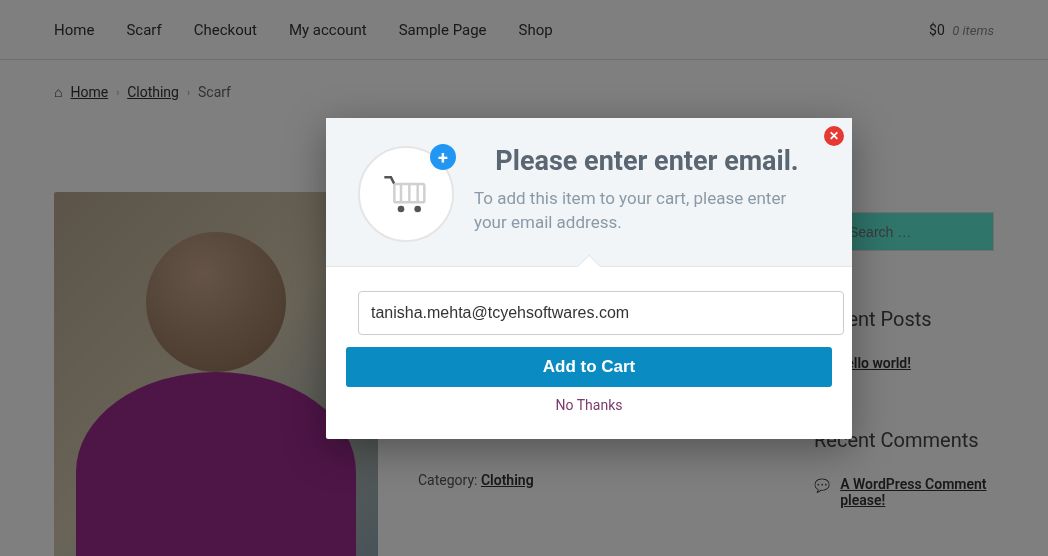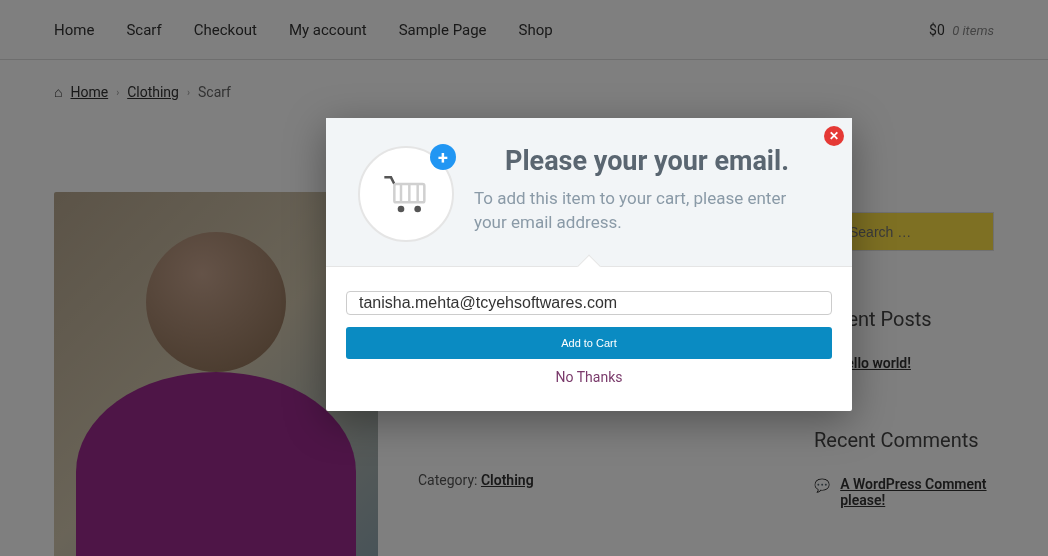--- a/index.html
+++ b/index.html
@@ -19,40 +19,40 @@
 
     .main { display: flex; padding: 0 54px; gap: 40px; }
     .product-area { flex: 1; display: flex; gap: 40px; align-items: flex-start; margin-top: 80px; }
     .product-image { width: 324px; height: 380px; background: linear-gradient(135deg, #b8a890 0%, #d4c9b0 50%, #8ea5b0 100%); border-radius: 2px; position: relative; overflow: hidden; }
     .product-image::before { content: ""; position: absolute; top: 40px; left: 50%; transform: translateX(-50%); width: 140px; height: 140px; background: radial-gradient(circle at 40% 30%, #c9a690, #8a6d52); border-radius: 50%; }
     .product-image::after { content: ""; position: absolute; bottom: 0; left: 50%; transform: translateX(-50%); width: 280px; height: 200px; background: #9c2a8e; border-radius: 50% 50% 0 0; }
     .product-info { flex: 1; padding-top: 280px; font-size: 14px; color: #555; }
     .product-info a { color: #333; text-decoration: underline; font-weight: 600; }
 
     .sidebar { width: 180px; padding-top: 100px; }
-    .search-box { background: #fde047; border: 1px solid #e0e0e0; padding: 10px 12px; display: flex; align-items: center; gap: 8px; font-size: 14px; }
+    .search-box { background: #5eead4; border: 1px solid #e0e0e0; padding: 10px 12px; display: flex; align-items: center; gap: 8px; font-size: 14px; }
     .search-box input { border: none; background: transparent; outline: none; width: 100%; font-size: 14px; color: #666; }
     .widget-title { font-size: 20px; color: #444; margin-top: 56px; margin-bottom: 24px; font-weight: 400; }
     .widget-item { display: flex; align-items: flex-start; gap: 10px; font-size: 14px; margin-bottom: 20px; }
     .widget-item a { color: #333; text-decoration: underline; font-weight: 600; }
     .widget-icon { color: #bbb; font-size: 13px; margin-top: 2px; }
 
     .overlay { position: absolute; inset: 0; background: rgba(0,0,0,0.5); z-index: 100; }
     .modal { position: absolute; top: 118px; left: 326px; width: 526px; background: #fff; border-radius: 2px; box-shadow: 0 10px 40px rgba(0,0,0,0.35); z-index: 200; }
     .modal-header { background: #f2f5f7; padding: 28px 32px 24px; display: flex; gap: 20px; position: relative; border-bottom: 1px solid #e5e5e5; }
     .modal-close { position: absolute; top: 8px; right: 8px; width: 20px; height: 20px; background: #e53935; color: #fff; border-radius: 50%; display: flex; align-items: center; justify-content: center; font-size: 12px; font-weight: bold; cursor: pointer; border: none; }
     .modal-icon-wrap { width: 96px; height: 96px; background: #fff; border: 2px solid #e5e5e5; border-radius: 50%; display: flex; align-items: center; justify-content: center; position: relative; flex-shrink: 0; }
     .modal-icon-plus { position: absolute; top: -4px; right: -4px; width: 26px; height: 26px; background: #2196f3; color: #fff; border-radius: 50%; display: flex; align-items: center; justify-content: center; font-size: 18px; font-weight: bold; }
     .modal-text { flex: 1; }
     .modal-title { font-size: 27px; font-weight: 700; color: #5a6671; line-height: 1.15; text-align: center; }
     .modal-subtitle { font-size: 17px; color: #8a9aa7; margin-top: 10px; line-height: 1.4; }
     .modal-body { padding: 24px 20px 26px; position: relative; }
     .modal-body::before { content: ""; position: absolute; top: -9px; left: 50%; transform: translateX(-50%) rotate(45deg); width: 16px; height: 16px; background: #fff; border-left: 1px solid #e5e5e5; border-top: 1px solid #e5e5e5; }
-    .email-input { width: 100%; padding: 2px 12px; border: 1px solid #ccc; border-radius: 4px; font-size: 16px; color: #333; outline: none; }
-    .add-btn { width: 100%; margin-top: 12px; padding: 10px; background: #0a8bc2; color: #fff; border: none; border-radius: 3px; font-size: 11px; font-weight: 400; cursor: pointer; }
+    .email-input { width: 100%; padding: 12px 12px; border: 1px solid #ccc; border-radius: 4px; font-size: 16px; color: #333; outline: none; margin-left: 12px; }
+    .add-btn { width: 100%; margin-top: 12px; padding: 10px; background: #0a8bc2; color: #fff; border: none; border-radius: 3px; font-size: 17px; font-weight: 700; cursor: pointer; }
     .no-thanks { display: block; text-align: center; margin-top: 10px; color: #7a3a6b; font-size: 14px; text-decoration: none; cursor: pointer; }
 
     .cart-svg { width: 50px; height: 44px; }
     .cart-svg .body { fill: none; stroke: #d0d0d0; stroke-width: 3; }
     .cart-svg .wheel { fill: #555; }
     .cart-svg .handle { stroke: #555; stroke-width: 3; fill: none; }
   </style>
 </head>
 <body>
 
@@ -127,21 +127,21 @@
         <rect class="body" x="16" y="14" width="36" height="22" rx="2"></rect>
         <line class="body" x1="24" y1="14" x2="24" y2="36"></line>
         <line class="body" x1="34" y1="14" x2="34" y2="36"></line>
         <line class="body" x1="44" y1="14" x2="44" y2="36"></line>
         <circle class="wheel" cx="24" cy="44" r="4"></circle>
         <circle class="wheel" cx="44" cy="44" r="4"></circle>
       </svg>
       <div class="modal-icon-plus">+</div>
     </div>
     <div class="modal-text">
-      <div class="modal-title">Please your your email.</div>
+      <div class="modal-title">Please enter enter email.</div>
       <div class="modal-subtitle">To add this item to your cart, please enter your email address.</div>
     </div>
   </div>
   <div class="modal-body">
     <input class="email-input" type="email" value="tanisha.mehta@tcyehsoftwares.com" style="">
     <button class="add-btn">Add to Cart</button>
     <a class="no-thanks">No Thanks</a>
   </div>
 </div>
 

